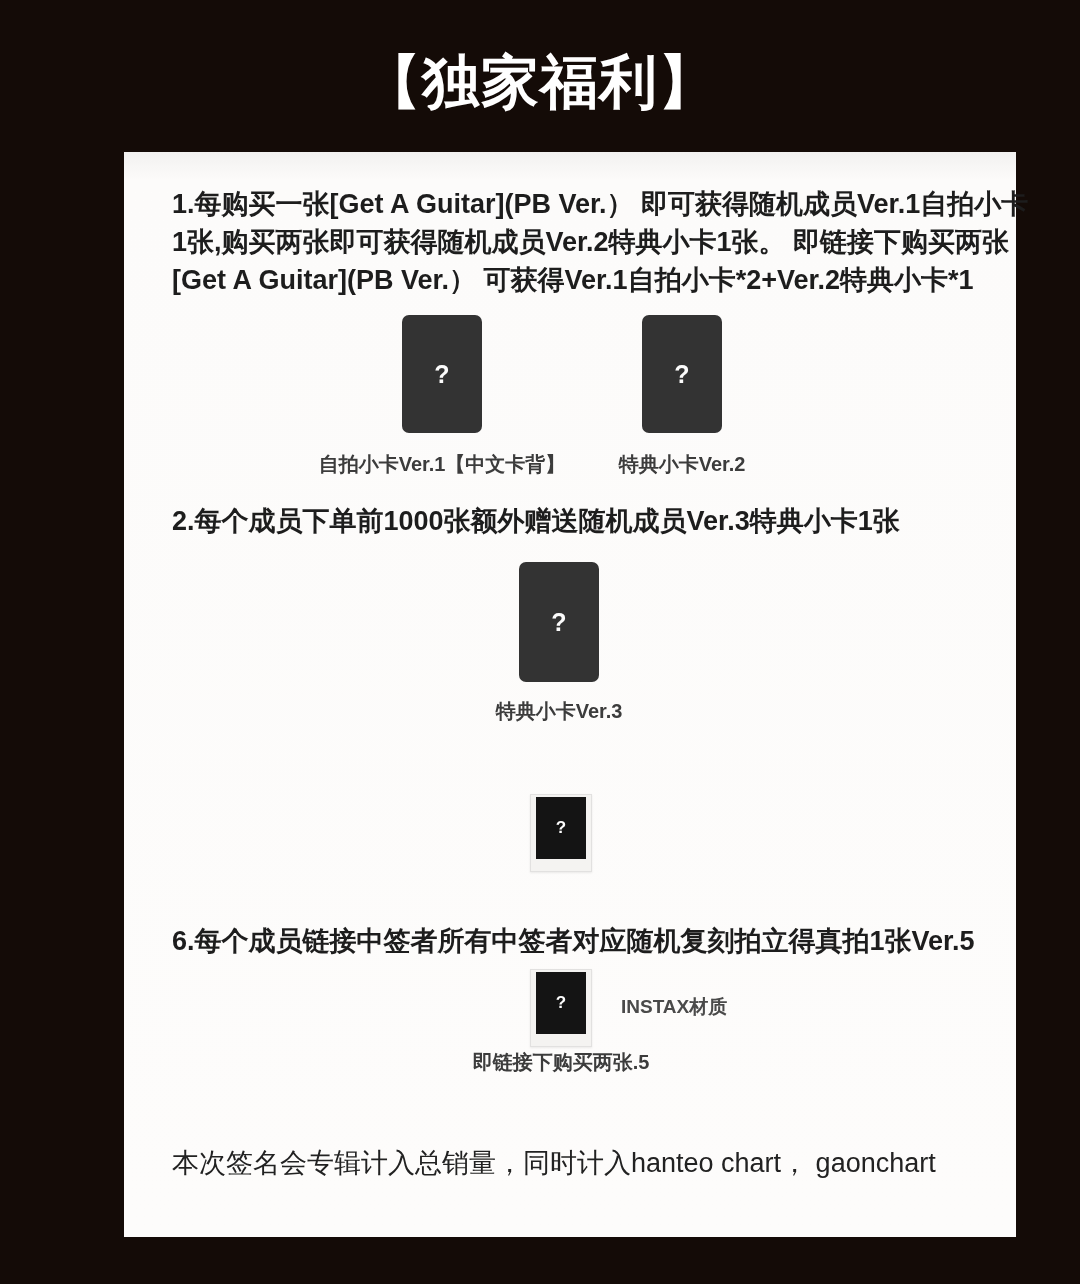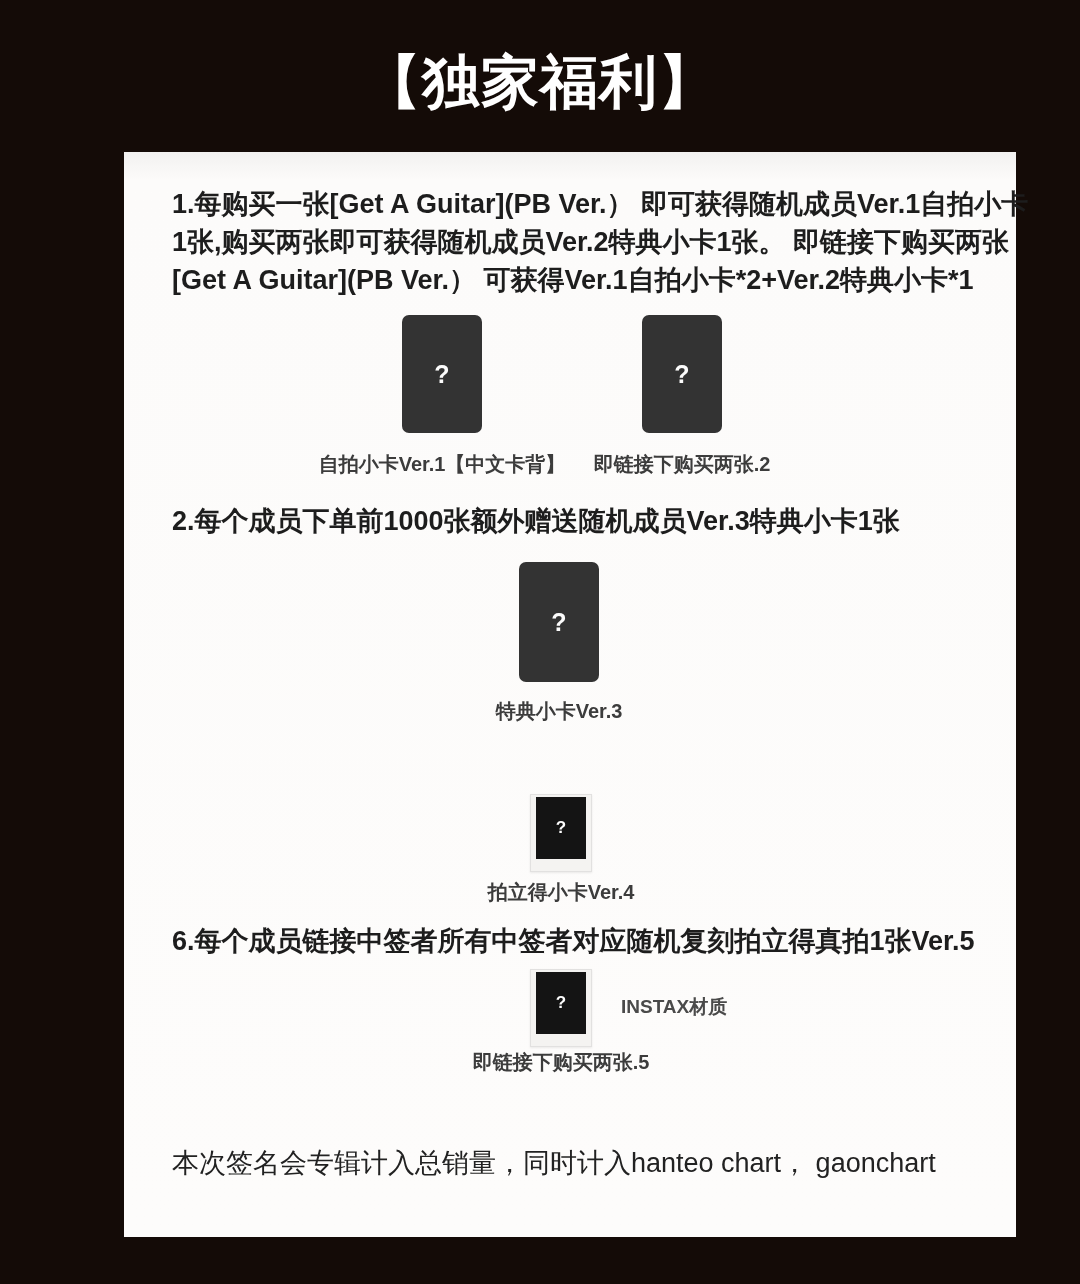--- a/index.html
+++ b/index.html
@@ -134,38 +134,37 @@
       <div>[Get A Guitar](PB Ver.） 可获得Ver.1自拍小卡*2+Ver.2特典小卡*1</div>
     </div>
 
     <div class="card card-ver1">
       <span class="qmark">?</span>
     </div>
     <div class="card card-ver2">
       <span class="qmark">?</span>
     </div>
     <div class="caption cap1">自拍小卡Ver.1【中文卡背】</div>
-    <div class="caption cap2">即链接下购买两张.2</div>
+    <div class="caption cap2">特典小卡Ver.2</div>
 
     <div class="sec sec2">
       <div>2.每个成员下单前1000张额外赠送随机成员Ver.3特典小卡1张</div>
     </div>
 
     <div class="card card-ver3">
       <span class="qmark">?</span>
     </div>
     <div class="caption cap3">特典小卡Ver.3</div>
 
 
     <div class="polaroid pol4">
       <div class="photo">
         <span class="qmark">?</span>
       </div>
     </div>
-    <div class="caption cap4">拍立得小卡Ver.4</div>
 
     <div class="sec sec4">
       <div>6.每个成员链接中签者所有中签者对应随机复刻拍立得真拍1张Ver.5</div>
     </div>
 
     <div class="polaroid pol5">
       <div class="photo">
         <span class="qmark">?</span>
       </div>
     </div>

